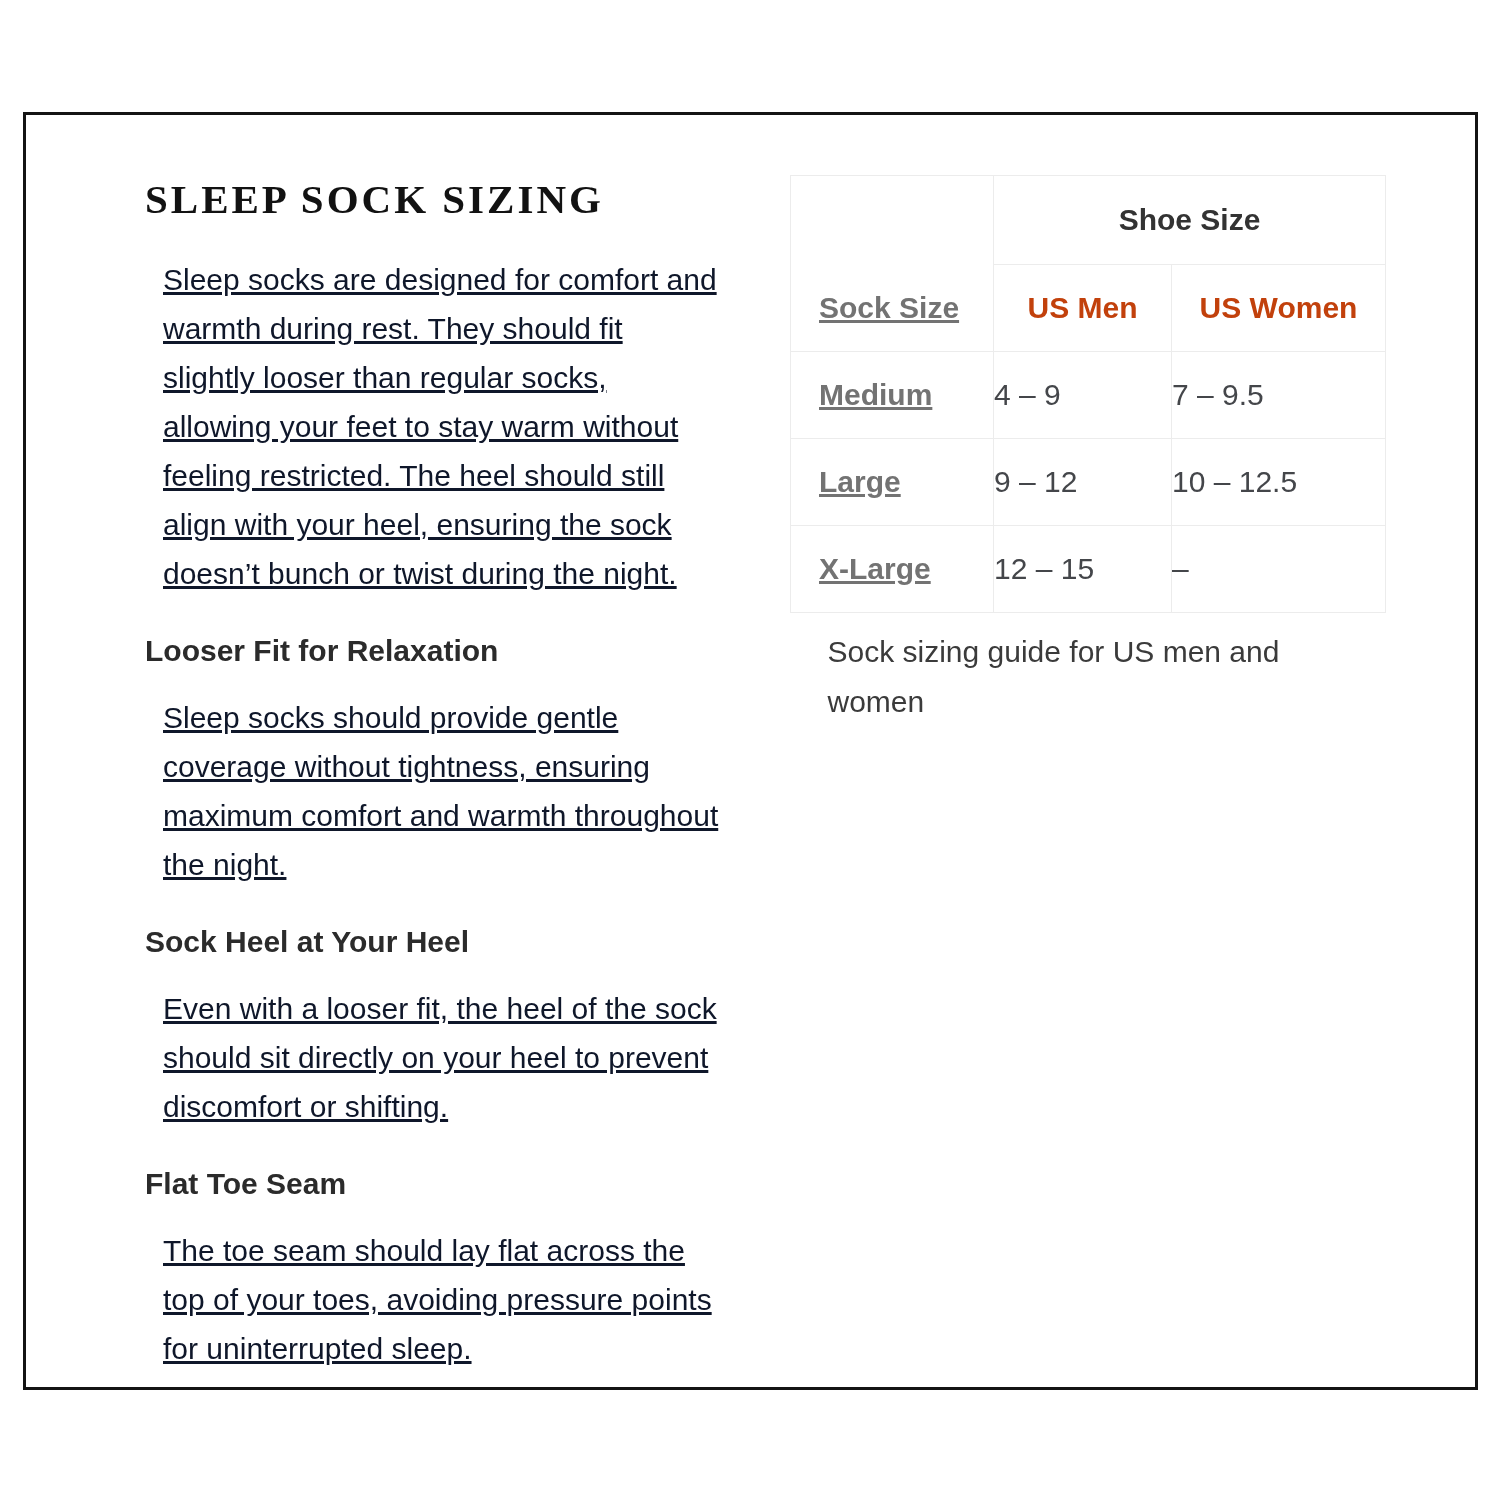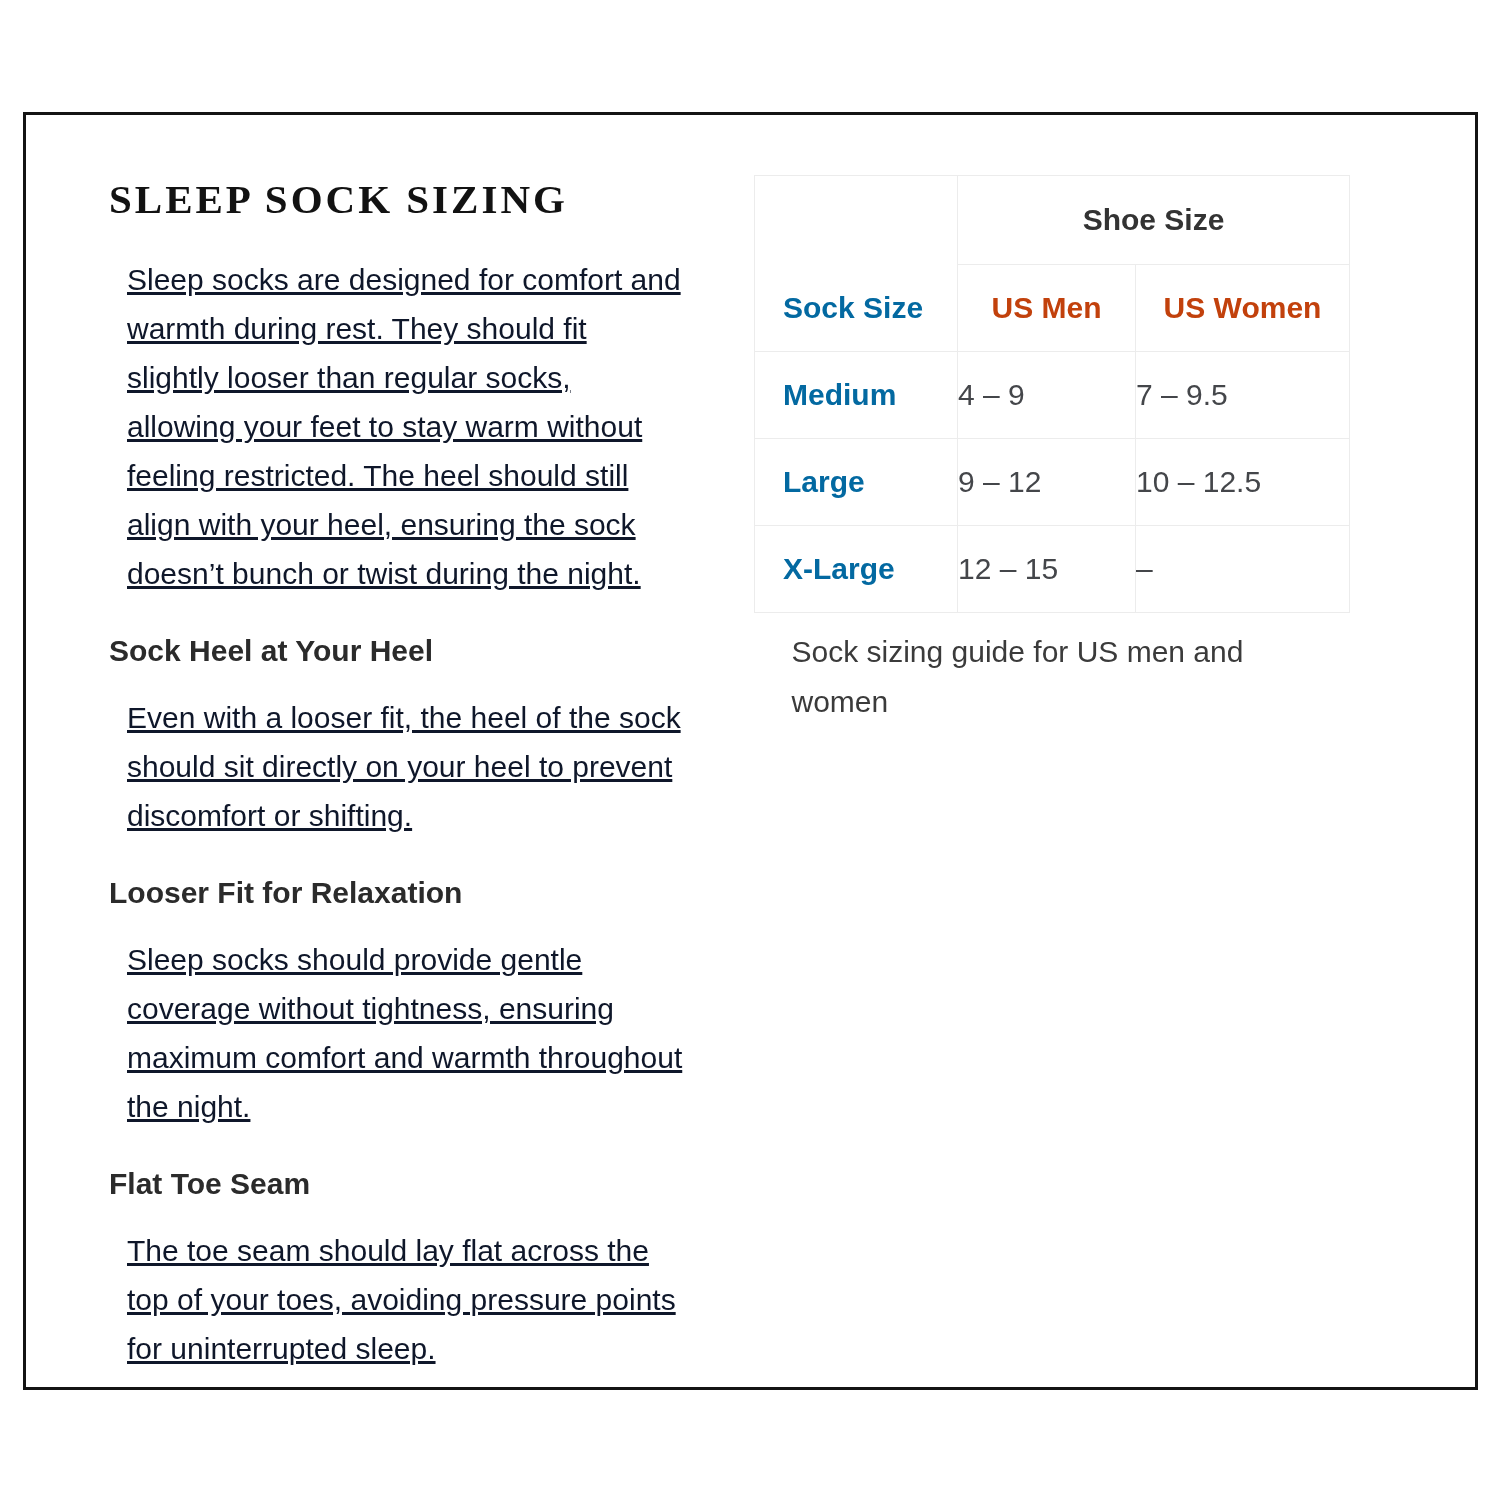--- a/index.html
+++ b/index.html
@@ -24,21 +24,21 @@
     top: 112px;
     width: 1455px;
     height: 1278px;
     box-sizing: border-box;
     border: 3px solid #141414;
     background: #ffffff;
   }
   .content {
     display: flex;
     align-items: flex-start;
-    padding: 60px 0 0 83px;
+    padding: 60px 0 0 119px;
   }
   .left-col {
     width: 592px;
     flex: 0 0 592px;
     color: #3b3b3b;
   }
   .page-title {
     font-family: "Liberation Serif", serif;
     font-weight: bold;
     font-size: 41px;
@@ -89,21 +89,22 @@
     font-weight: normal;
   }
   .sizing-table .corner-cell { border-bottom: none; height: 88px; }
   .sizing-table .group-header { height: 88px; font-weight: bold; color: #333333; }
   .sizing-table .col-header { height: 85px; font-weight: bold; color: #c2410c; }
   .sizing-table .col-header.first { border-top: none; }
   .sizing-table .row-label {
     text-align: left;
     padding-left: 28px;
     font-weight: bold;
-    color: #0369a1;
+    color: #737373;
+    text-decoration: underline;
   }
   .sizing-table td.value-cell, .sizing-table .row-label { height: 86px; }
   .table-caption {
     max-width: 520px;
     margin: 14px auto 0 auto;
     text-align: left;
     font-size: 30px;
     line-height: 50px;
     color: #3b3b3b;
   }
@@ -114,27 +115,27 @@
 <div class="page">
   <div class="frame">
     <div class="content">
 
       <div class="left-col">
         <h1 class="page-title">SLEEP SOCK SIZING</h1>
 
         <p class="body-text intro">Sleep socks are designed for comfort and warmth during rest. They should fit slightly looser than regular socks, allowing your feet to stay warm without feeling restricted. The heel should still align with your heel, ensuring the sock doesn’t bunch or twist during the night.</p>
 
         <div class="section">
-          <h2 class="section-heading">Sock Heel at Your Heel</h2>
-          <p class="body-text">Even with a looser fit, the heel of the sock should sit directly on your heel to prevent discomfort or shifting.</p>
+          <h2 class="section-heading">Looser Fit for Relaxation</h2>
+          <p class="body-text">Sleep socks should provide gentle coverage without tightness, ensuring maximum comfort and warmth throughout the night.</p>
         </div>
 
         <div class="section">
-          <h2 class="section-heading">Looser Fit for Relaxation</h2>
-          <p class="body-text">Sleep socks should provide gentle coverage without tightness, ensuring maximum comfort and warmth throughout the night.</p>
+          <h2 class="section-heading">Sock Heel at Your Heel</h2>
+          <p class="body-text">Even with a looser fit, the heel of the sock should sit directly on your heel to prevent discomfort or shifting.</p>
         </div>
 
         <div class="section">
           <h2 class="section-heading">Flat Toe Seam</h2>
           <p class="body-text">The toe seam should lay flat across the top of your toes, avoiding pressure points for uninterrupted sleep.</p>
         </div>
       </div>
 
       <div class="right-col">
         <table class="sizing-table">

